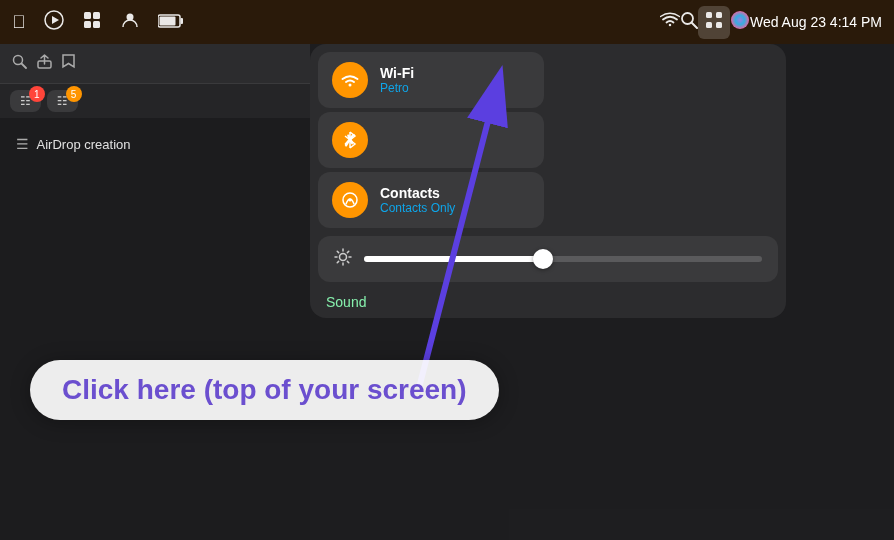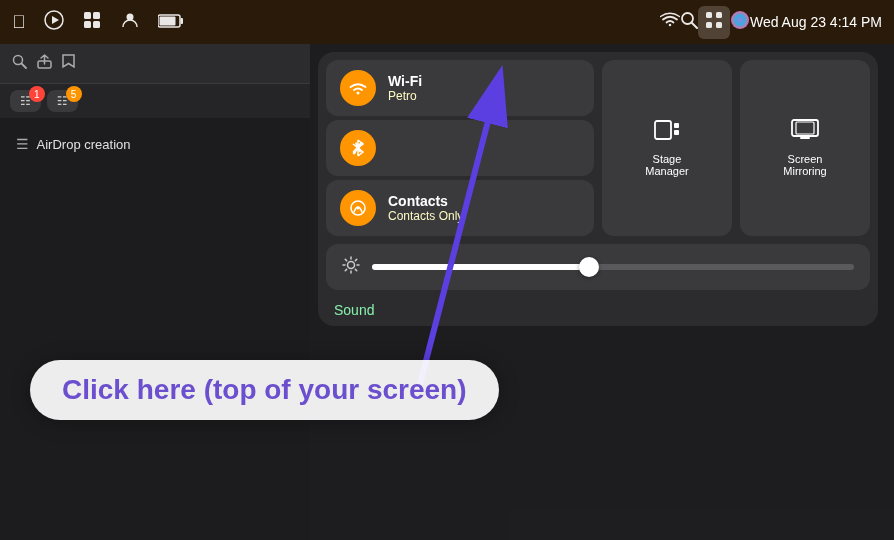--- a/index.html
+++ b/index.html
@@ -144,24 +144,24 @@
       left: 310px;
       width: 584px;
       height: 100%;
       background: rgba(30, 30, 32, 0.95);
     }
 
     .cc-panel {
       position: absolute;
       top: 0;
       left: 0;
-      width: 560px;
+      width: 476px;
       background: #2c2c2e;
       border-radius: 16px;
-      margin: 8px;
+      margin: 0;
       padding: 8px;
       display: grid;
       grid-template-columns: 1fr 1fr;
       gap: 8px;
     }
 
     
     .cc-network-tile {
       background: #3a3a3c;
       border-radius: 12px;
@@ -191,21 +191,21 @@
       flex-direction: column;
     }
 
     .cc-tile-title {
       color: white;
       font-size: 14px;
       font-weight: 600;
     }
 
     .cc-tile-sub {
-      color: #fef9c3;
+      color: #0ea5e9;
       font-size: 12px;
     }
 
     .cc-network-group {
       display: flex;
       flex-direction: column;
       gap: 4px;
     }
 
     
@@ -497,42 +497,20 @@
           <div class="cc-tile-text">
             <span class="cc-tile-title">Contacts</span>
             <span class="cc-tile-sub">Contacts Only</span>
           </div>
         </div>
       </div>
 
       <div style="display:flex; flex-direction:column; gap:8px;">
 
 
-        <div style="display:flex; gap:8px; flex:1;">
-          <div class="cc-small-tile">
-            <span class="cc-small-icon">
-              <svg width="26" height="22" viewBox="0 0 26 22" fill="none">
-                  <rect x="1" y="2" width="16" height="18" rx="2" stroke="white" stroke-width="1.8"></rect>
-                  <rect x="20" y="4" width="5" height="5" rx="1" fill="white"></rect>
-                  <rect x="20" y="11" width="5" height="5" rx="1" fill="white"></rect>
-                </svg>
-            </span>
-            <span class="cc-small-label">Stage<br>Manager</span>
-          </div>
-          <div class="cc-small-tile">
-            <span class="cc-small-icon">
-              <svg width="28" height="22" viewBox="0 0 28 22" fill="none">
-                  <rect x="1" y="1" width="26" height="16" rx="2" stroke="white" stroke-width="1.8"></rect>
-                  <rect x="5" y="3" width="18" height="12" rx="1" stroke="white" stroke-width="1.2"></rect>
-                  <path d="M10 19 h8" stroke="white" stroke-width="2" stroke-linecap="round"></path>
-                </svg>
-            </span>
-            <span class="cc-small-label">Screen<br>Mirroring</span>
-          </div>
-        </div>
       </div>
 
       <div class="cc-slider-row">
         <span class="cc-slider-icon">
           <svg width="18" height="18" viewBox="0 0 18 18" fill="none">
             <circle cx="9" cy="9" r="3.5" stroke="#ccc" stroke-width="1.5"></circle>
             <line x1="9" y1="1" x2="9" y2="3" stroke="#ccc" stroke-width="1.5" stroke-linecap="round"></line>
             <line x1="9" y1="15" x2="9" y2="17" stroke="#ccc" stroke-width="1.5" stroke-linecap="round"></line>
             <line x1="1" y1="9" x2="3" y2="9" stroke="#ccc" stroke-width="1.5" stroke-linecap="round"></line>
             <line x1="15" y1="9" x2="17" y2="9" stroke="#ccc" stroke-width="1.5" stroke-linecap="round"></line>

